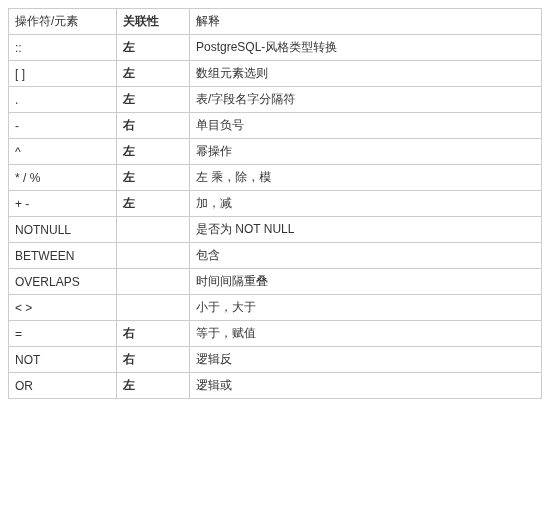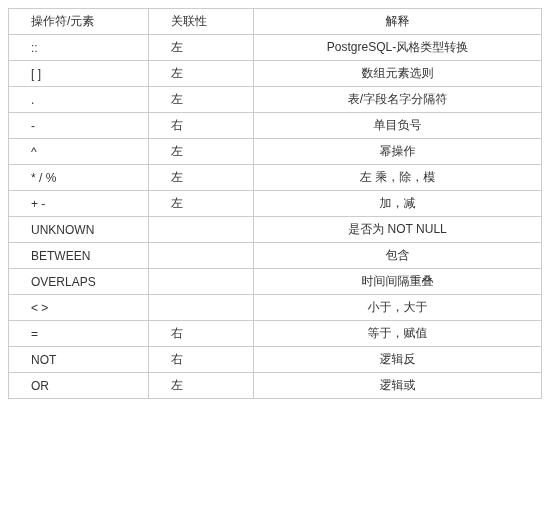--- a/index.html
+++ b/index.html
@@ -9,38 +9,38 @@
       font-size: 12px;
       color: #333;
       background: #fff;
     }
     table {
       border-collapse: collapse;
       width: 534px;
     }
     th, td {
       border: 1px solid #ccc;
-      padding: 4px 22px;
+      padding: 4px 6px;
       text-align: left;
       vertical-align: middle;
       height: 16px;
     }
     th {
       font-weight: normal;
       background: #fff;
     }
     .col-op {
       width: 95px;
     }
     .col-assoc {
       width: 60px;
+      font-weight: bold;
     }
     .col-desc {
       width: auto;
-      text-align: center;
     }
   </style>
 </head>
 <body>
 
 <table>
   <thead>
     <tr>
       <th class="col-op">操作符/元素</th>
       <th class="col-assoc">关联性</th>
@@ -77,21 +77,21 @@
         <td class="col-op">* / %</td>
         <td class="col-assoc">左</td>
         <td class="col-desc">左 乘，除，模</td>
       </tr>
       <tr>
         <td class="col-op">+ -</td>
         <td class="col-assoc">左</td>
         <td class="col-desc">加，减</td>
       </tr>
       <tr>
-        <td class="col-op">UNKNOWN</td>
+        <td class="col-op">NOTNULL</td>
         <td class="col-assoc"></td>
         <td class="col-desc">是否为 NOT NULL</td>
       </tr>
       <tr>
         <td class="col-op">BETWEEN</td>
         <td class="col-assoc"></td>
         <td class="col-desc">包含</td>
       </tr>
       <tr>
         <td class="col-op">OVERLAPS</td>

